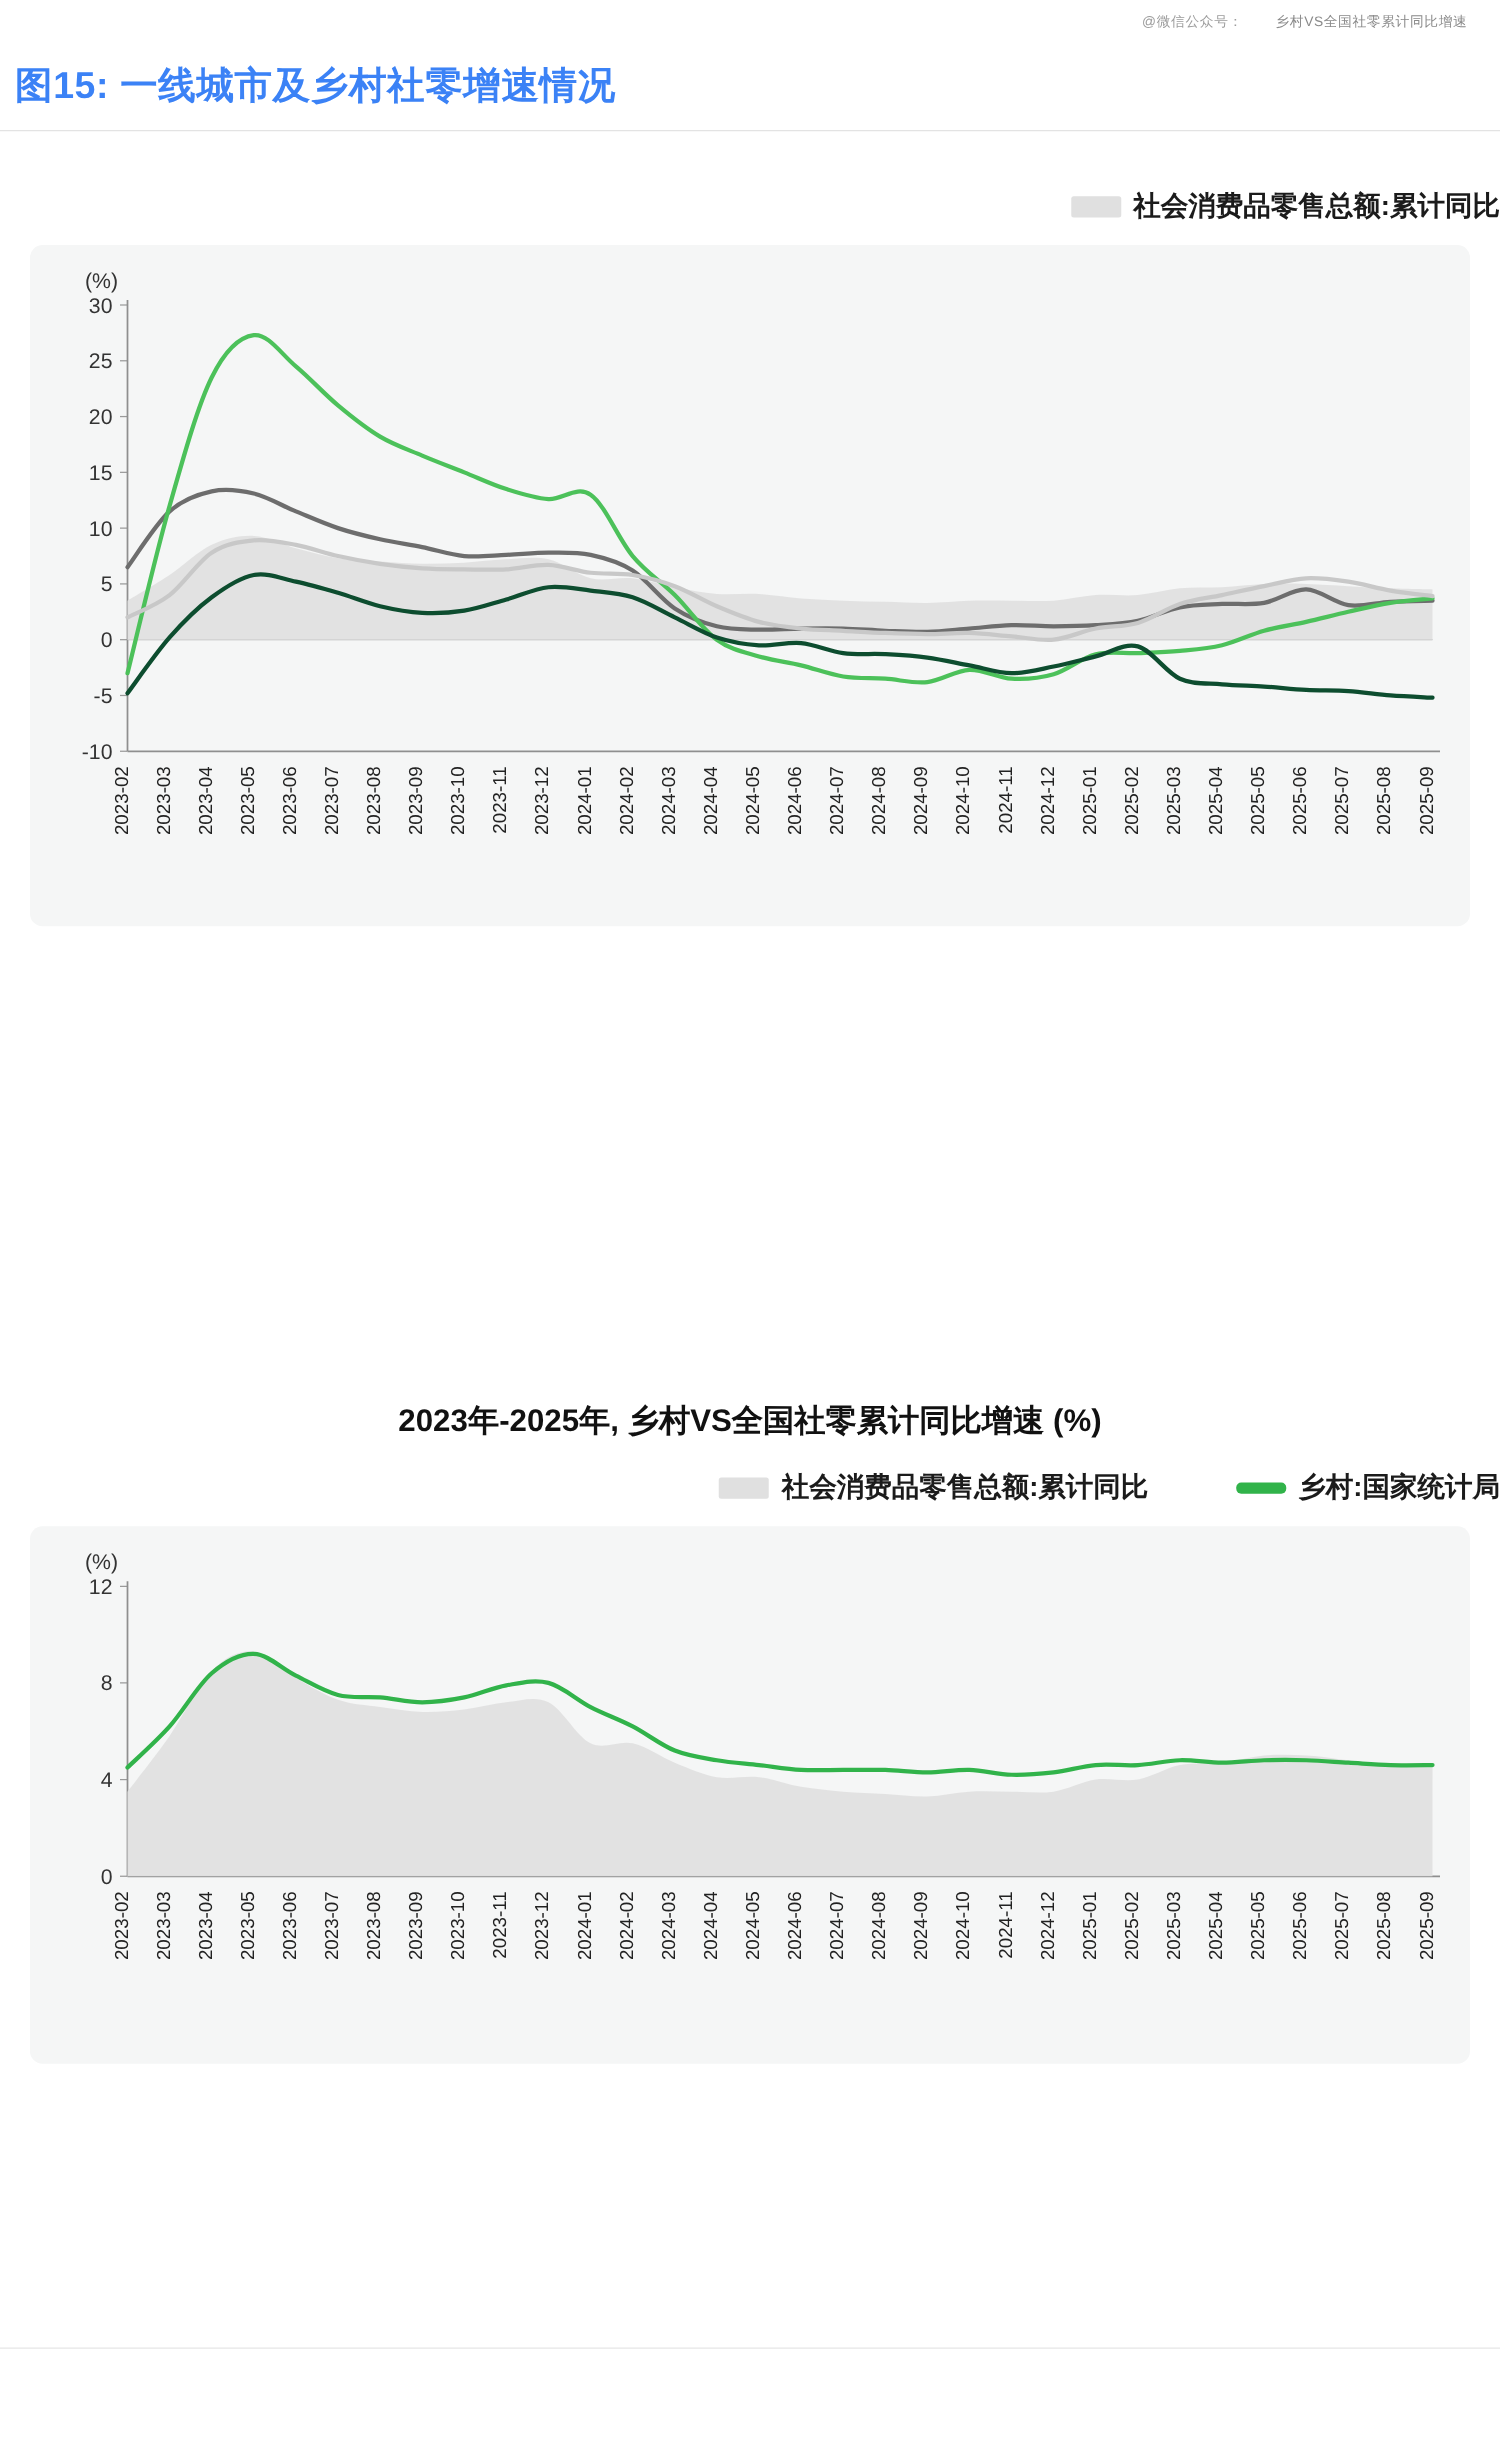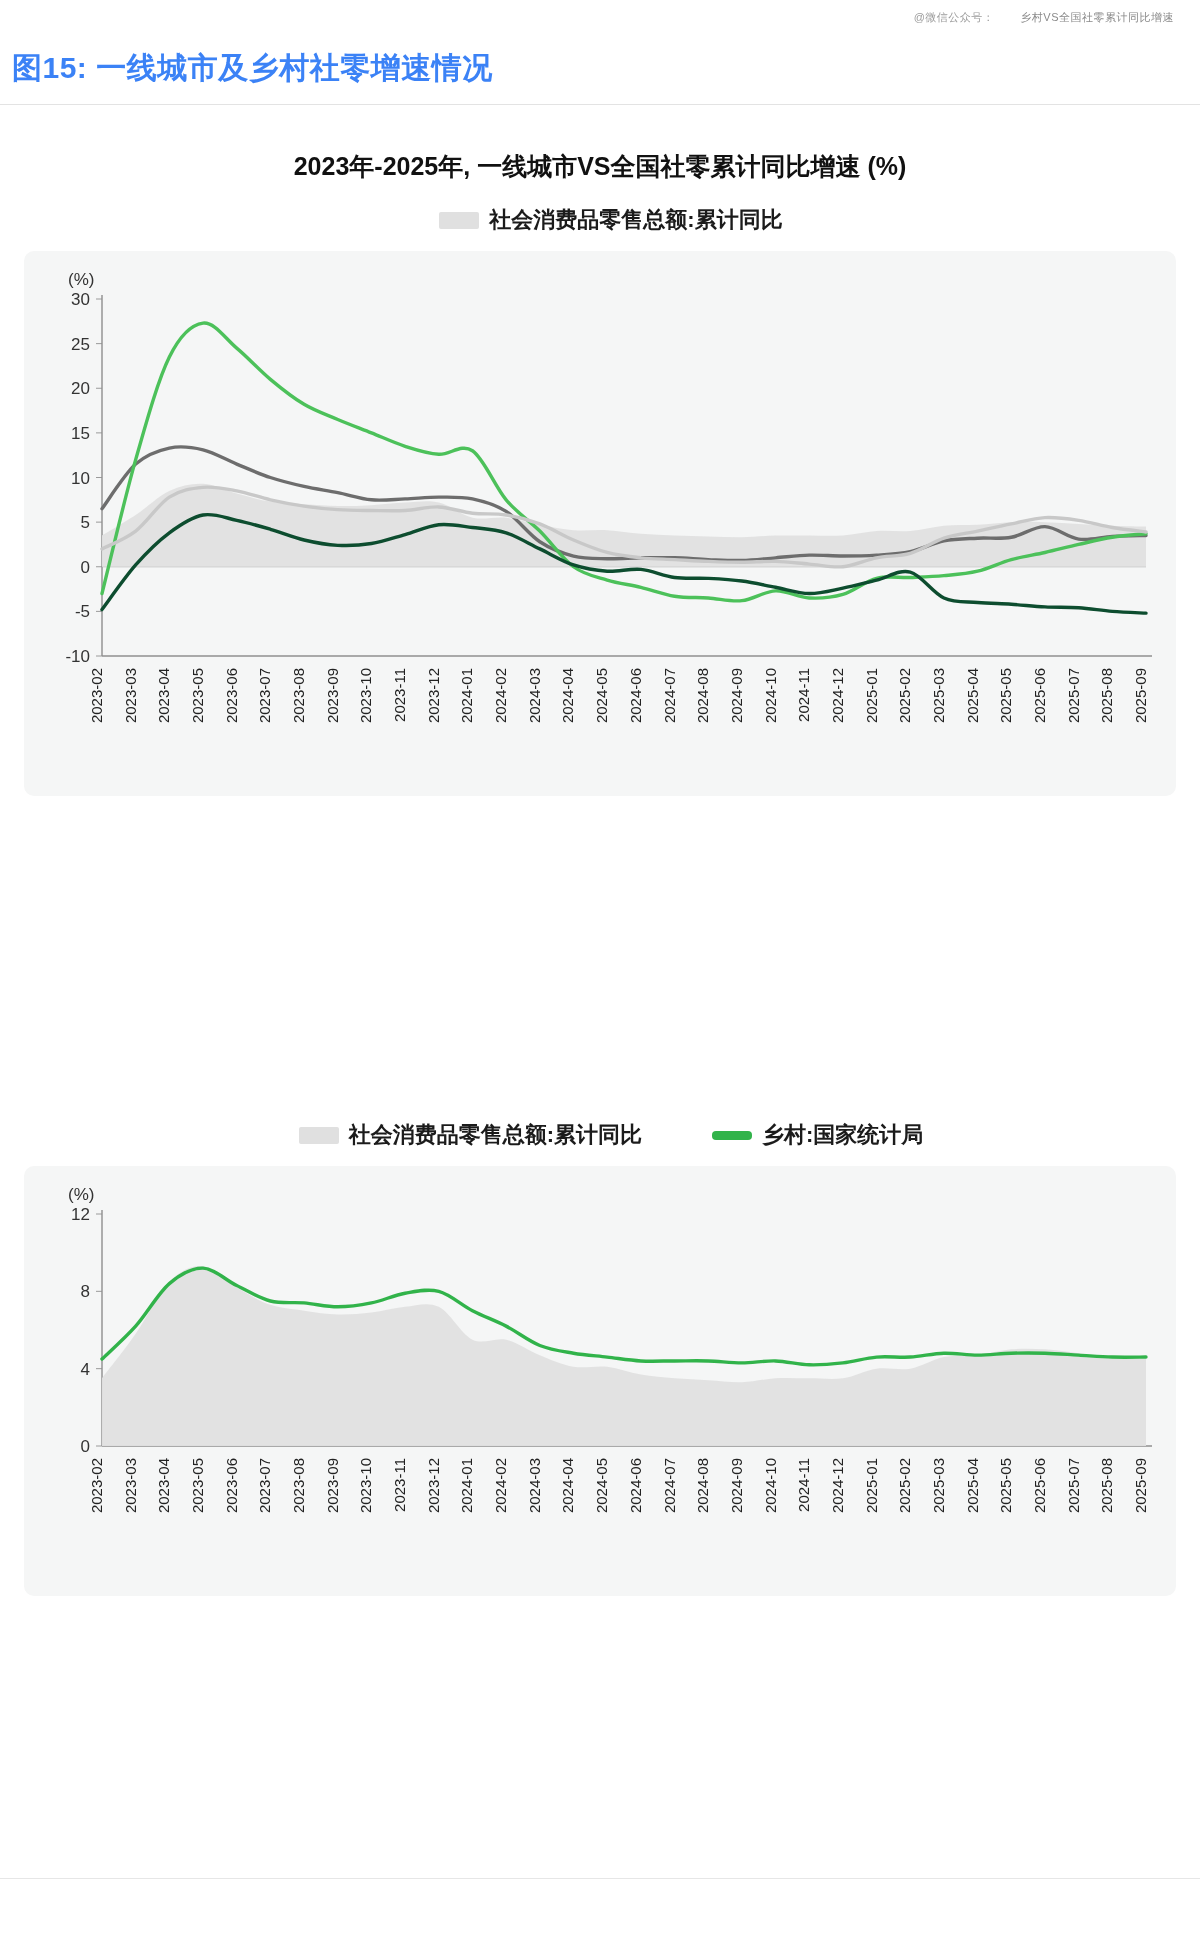--- a/index.html
+++ b/index.html
@@ -28,21 +28,21 @@
   }
   
   .block{position:absolute;left:0;width:1200px;}
   #block1{top:150px;}
   #block2{top:1120px;}
   .chart-title{
     text-align:center;font-size:25px;font-weight:bold;color:#111;
     margin:0 0 22px 0;
   }
   .legend{
-    display:flex;justify-content:center;align-items:center;
+    display:flex;justify-content:flex-end;align-items:center;
     gap:34px;flex-wrap:wrap;margin-bottom:6px;margin-left:22px;
   }
   .legend-item{display:flex;align-items:center;gap:10px;font-size:22px;font-weight:bold;color:#1b1b1b;}
   .swatch{display:inline-block;width:40px;height:17px;border-radius:2px;}
   .swatch.line{height:9px;border-radius:4px;}
   .plot-card{
     margin:16px 24px 0 24px;
     background:#f5f6f6;border-radius:10px;
     position:relative;
   }
@@ -64,21 +64,20 @@
 <body>
 
 <div class="watermark">
   <span class="wm-left">@微信公众号：</span><span>乡村VS全国社零累计同比增速</span>
 </div>
 
 <div class="page-title">图15: 一线城市及乡村社零增速情况</div>
 <div class="rule"></div>
 
 <div class="block" id="block1">
-  <div class="chart-title">2023年-2025年, 一线城市VS全国社零累计同比增速 (%)</div>
 
   <div class="legend">
     <div class="legend-item">
       <span class="swatch" style="background:#e0e0e0"></span>
       <span>社会消费品零售总额:累计同比</span>
     </div>
   </div>
 
   <div class="plot-card" id="card1">
     <svg id="svg1" width="1152" height="545" viewBox="0 0 1152 545">
@@ -139,20 +138,21 @@
         <text x="987.2903225806451" y="417" class="xtick" text-anchor="end" transform="rotate(-90 987.2903225806451 417)">2025-05</text>
         <text x="1020.9677419354839" y="417" class="xtick" text-anchor="end" transform="rotate(-90 1020.9677419354839 417)">2025-06</text>
         <text x="1054.6451612903224" y="417" class="xtick" text-anchor="end" transform="rotate(-90 1054.6451612903224 417)">2025-07</text>
         <text x="1088.3225806451615" y="417" class="xtick" text-anchor="end" transform="rotate(-90 1088.3225806451615 417)">2025-08</text>
         <text x="1122" y="417" class="xtick" text-anchor="end" transform="rotate(-90 1122 417)">2025-09</text>
       </svg>
   </div>
 </div>
 
 <div class="block" id="block2">
+  <div class="chart-title">2023年-2025年, 乡村VS全国社零累计同比增速 (%)</div>
 
   <div class="legend" style="gap:70px">
     <div class="legend-item">
       <span class="swatch" style="background:#e0e0e0"></span>
       <span>社会消费品零售总额:累计同比</span>
     </div>
     <div class="legend-item">
       <span class="swatch line" style="background:#31b34a"></span>
       <span>乡村:国家统计局</span>
     </div>

